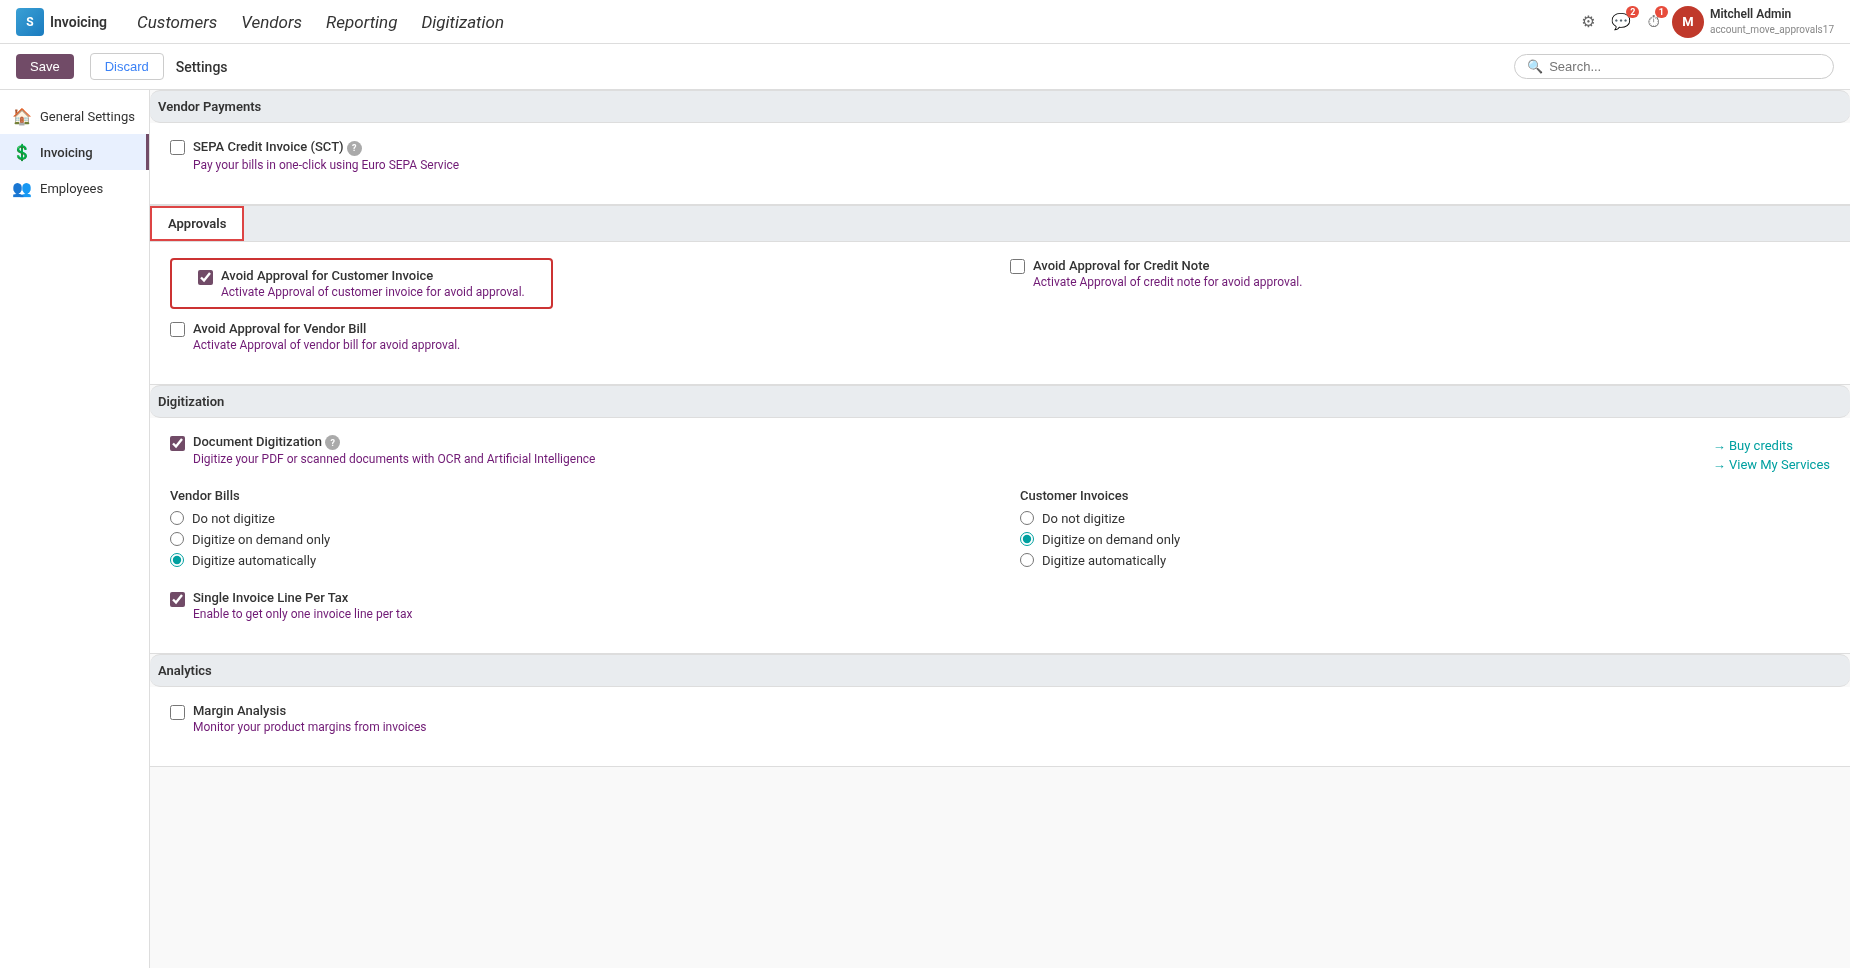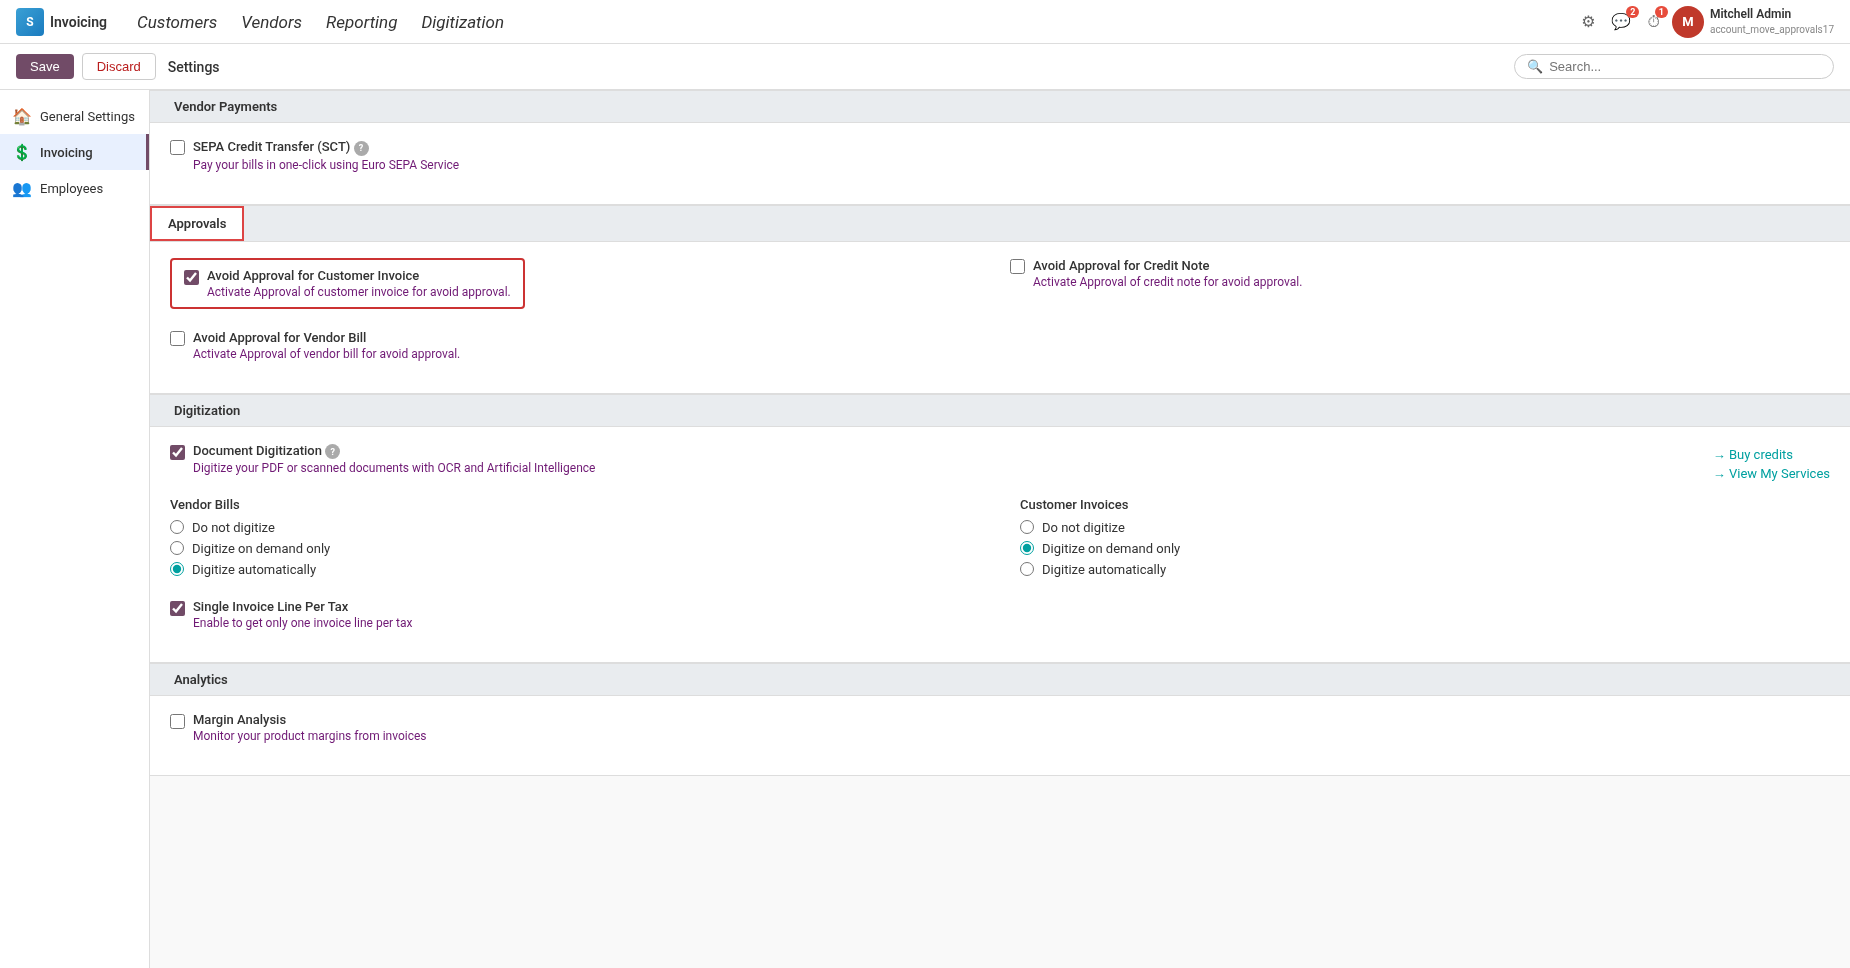--- a/index.html
+++ b/index.html
@@ -22,40 +22,40 @@
     .user-details { font-size: 11px; line-height: 1.3; }
     .user-name { font-weight: 600; font-size: 12px; }
     .user-sub { color: #888; font-size: 10px; }
 
     
     .toolbar {
       display: flex; align-items: center; background: #fff; border-bottom: 1px solid #ddd;
       padding: 6px 16px; height: 46px; gap: 8px;
     }
     .btn-save { background: #714b67; color: #fff; border: none; padding: 5px 14px; border-radius: 4px; cursor: pointer; font-size: 13px; font-weight: 500; }
-    .btn-discard { background: #fff; color: #b91c1c; border: 1px solid #ccc; padding: 5px 14px; border-radius: 4px; cursor: pointer; font-size: 13px; }
+    .btn-discard { background: #fff; color: #3b82f6; border: 1px solid #ccc; padding: 5px 14px; border-radius: 4px; cursor: pointer; font-size: 13px; margin-left: 8px; }
     .toolbar-title { font-size: 14px; font-weight: 500; color: #333; margin-left: 4px; }
     .search-box { margin-left: auto; display: flex; align-items: center; border: 1px solid #ccc; border-radius: 20px; padding: 4px 12px; background: #fff; width: 320px; gap: 6px; }
     .search-box input { border: none; outline: none; font-size: 13px; flex: 1; background: transparent; color: #333; }
     .search-icon { color: #999; font-size: 13px; }
 
     
     .main-layout { display: flex; height: calc(968px - 90px); }
 
     
     .sidebar { width: 150px; background: #fff; border-right: 1px solid #ddd; padding: 8px 0; flex-shrink: 0; }
     .sidebar-item { display: flex; align-items: center; gap: 8px; padding: 8px 12px; cursor: pointer; font-size: 13px; color: #333; border-radius: 0; }
     .sidebar-item.active { background: #e8f0fe; border-right: 3px solid #714b67; font-weight: 500; }
     .sidebar-icon { width: 20px; height: 20px; display: flex; align-items: center; justify-content: center; font-size: 16px; flex-shrink: 0; }
 
     
     .content { flex: 1; overflow-y: auto; background: #f9f9f9; }
 
     
-    .section-header { background: #e9ecef; padding: 8px 24px; font-size: 13px; font-weight: 600; color: #333; border-bottom: 1px solid #ddd; border-top: 1px solid #ddd; }
+    .section-header { background: #e9ecef; padding: 8px 8px; font-size: 13px; font-weight: 600; color: #333; border-bottom: 1px solid #ddd; border-top: 1px solid #ddd; border-radius: 10px; }
 
     
     .section-body { background: #fff; padding: 16px 20px; border-bottom: 1px solid #ddd; }
 
     
     .approvals-header-row { display: flex; align-items: center; background: #e9ecef; border-bottom: 1px solid #ddd; border-top: 1px solid #ddd; padding: 0; }
     .approvals-tab { padding: 8px 16px; font-size: 13px; font-weight: 600; color: #333; border: 2px solid #d44; background: #fff; cursor: pointer; margin: 0; }
     .checkbox-wrap { margin-top: 1px; flex-shrink: 0; }
     input[type="checkbox"] { width: 15px; height: 15px; accent-color: #714b67; cursor: pointer; }
     input[type="radio"] { width: 14px; height: 14px; accent-color: #00a0a0; cursor: pointer; }
@@ -145,38 +145,38 @@
     <div class="section-header">
       <span>Vendor Payments</span>
     </div>
     <div class="section-body">
       <div class="setting-item">
         <div class="checkbox-wrap">
           <input type="checkbox" style="">
         </div>
         <div class="setting-text">
           <div class="setting-name">
-            <span>SEPA Credit Transfer (SCT)</span>
+            <span>SEPA Credit Invoice (SCT)</span>
             <span class="help-icon">?</span>
           </div>
           <div class="setting-description">Pay your bills in one-click using Euro SEPA Service</div>
         </div>
       </div>
     </div>
 
     <div class="approvals-header-row">
       <div class="approvals-tab">
         <span>Approvals</span>
       </div>
     </div>
     <div class="section-body">
       <div class="approvals-grid">
         <div class="approvals-left">
           
-          <div style="border: 2px solid #cc3333; border-radius: 4px; padding: 8px 12px; display: inline-flex; align-items: flex-start; gap: 8px; background: #fff; margin-bottom: 21px;">
+          <div style="border: 2px solid #cc3333; border-radius: 4px; padding: 8px 26px; display: inline-flex; align-items: flex-start; gap: 8px; background: #fff; margin-bottom: 12px;">
             <input type="checkbox" checked="" style="margin-top: 2px; accent-color: rgb(113, 75, 103);">
             <div>
               <div class="setting-name">Avoid Approval for Customer Invoice</div>
               <div class="setting-description">Activate Approval of customer invoice for avoid approval.</div>
             </div>
           </div>
           <br>
           
           <div class="setting-item">
             <div class="checkbox-wrap">

